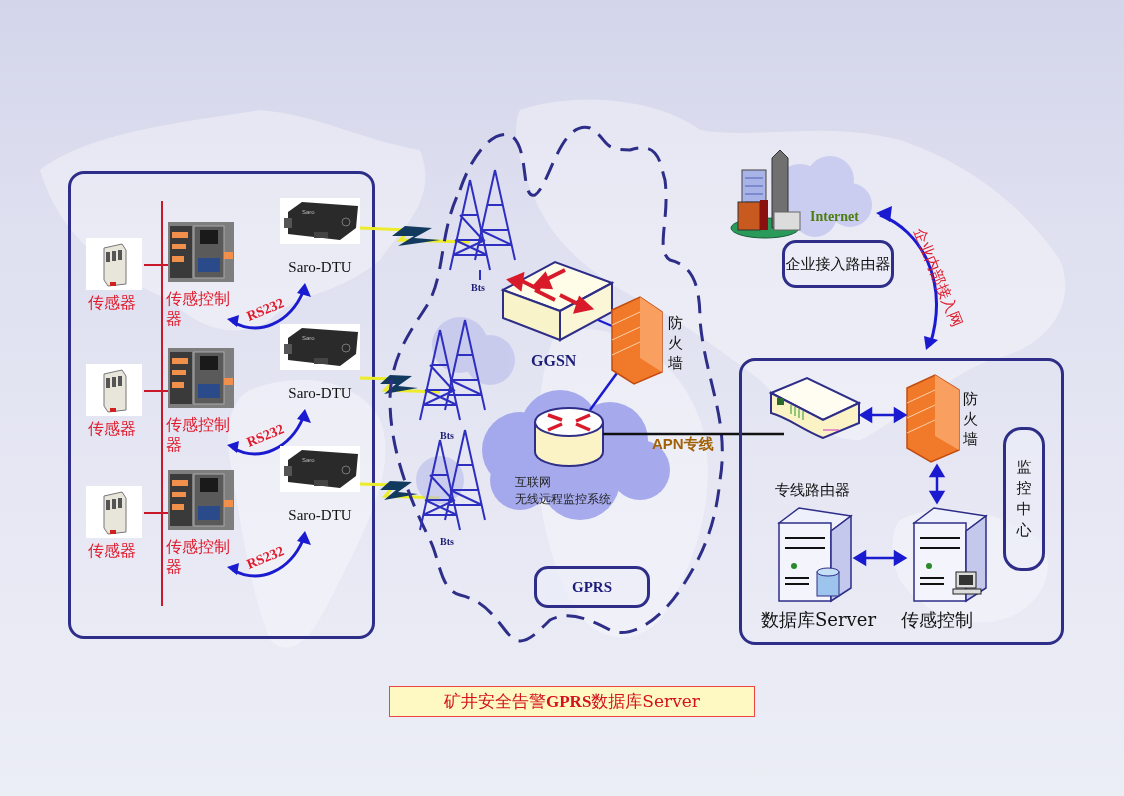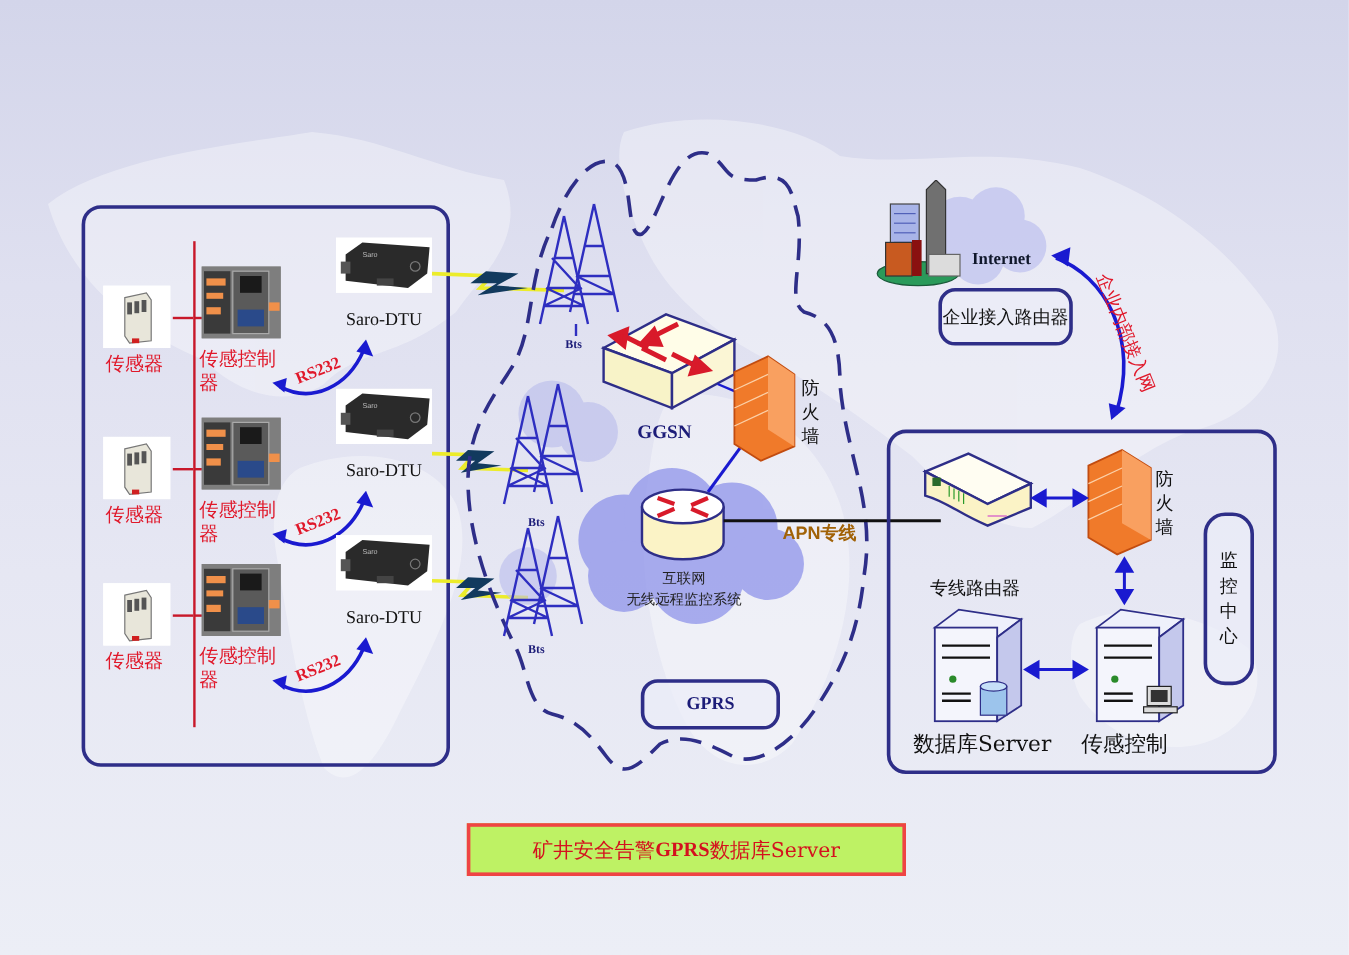--- a/index.html
+++ b/index.html
@@ -8,21 +8,21 @@
          background: linear-gradient(180deg,#d3d5ea 0%,#dfe0f0 30%,#e6e7f3 60%,#eceef6 100%); }
   .abs { position:absolute; }
   .worldmap { position:absolute; left:0; top:0; width:1124px; height:796px; }
   .panel { position:absolute; border:3px solid #2e2e88; border-radius:16px; }
   .lbl-red { color:#e0182a; font-size:16px; font-family:"DejaVu Serif", serif; text-align:left; line-height:20px; }
   .lbl-dark { color:#111; font-size:15px; font-weight:normal; font-family:"Liberation Serif", serif; text-align:center; }
   .lbl-navy { color:#1c1c78; font-weight:bold; font-family:"Liberation Serif", serif; }
   .cn { color:#111; font-family:"DejaVu Serif", serif; }
   .pill { position:absolute; border:3px solid #2e2e88; border-radius:14px; background:rgba(235,236,248,0.7); display:flex; align-items:center; justify-content:center; }
   .photo { position:absolute; background:#fff; }
-  .title-box { position:absolute; left:389px; top:686px; width:366px; height:44px; background:#bef264; border:3px solid #ef4444; box-sizing:border-box; display:flex; align-items:center; justify-content:center; color:#d4111e; font-size:17px; font-family:"DejaVu Serif", serif; }
+  .title-box { position:absolute; left:389px; top:686px; width:366px; height:31px; background:#fef9c3; border:1px solid #ef4444; box-sizing:border-box; display:flex; align-items:center; justify-content:center; color:#d4111e; font-size:17px; font-family:"DejaVu Serif", serif; }
   .title-box b { font-family:"Liberation Serif", serif; }
 </style>
 </head>
 <body>
 
 <svg class="worldmap" viewBox="0 0 1124 796">
   <g fill="#ffffff" opacity="0.35">
     <path d="M40 170 C90 130 200 120 260 110 C320 115 360 140 420 150 C440 200 400 230 380 260 C330 300 300 290 270 320 C240 340 200 330 170 300 C120 280 60 240 40 170 Z"></path>
     <path d="M250 390 C300 370 360 380 380 420 C400 470 360 540 330 600 C310 640 290 660 270 640 C250 590 240 520 230 460 C225 430 230 400 250 390 Z"></path>
     <path d="M520 110 C580 90 660 100 700 130 C760 140 820 120 900 140 C960 160 1020 200 1060 260 C1080 310 1040 350 990 360 C940 380 900 420 860 440 C820 440 790 410 760 380 C720 350 680 320 640 300 C600 280 560 250 540 210 C520 170 510 130 520 110 Z"></path>
@@ -287,21 +287,21 @@
 <div class="abs lbl-navy" style="left:440px; top:430px; font-size:10px;">Bts</div>
 <div class="abs lbl-navy" style="left:440px; top:536px; font-size:10px;">Bts</div>
 <div class="abs lbl-navy" style="left:531px; top:352px; font-size:16px;">GGSN</div>
 
 <div class="abs cn" style="left:668px; top:313px; font-size:15px; line-height:20px; width:16px;">
   <div>防</div>
   <div>火</div>
   <div>墙</div>
 </div>
 
-<div class="abs cn" style="left:515px; top:474px; width:110px; text-align:center; font-size:12px; line-height:17px; color:#222;">
+<div class="abs cn" style="left:515px; top:474px; width:110px; text-align:left; font-size:12px; line-height:17px; color:#222;">
   <div>互联网</div>
   <div>无线远程监控系统</div>
 </div>
 
 <div class="abs" style="left:652px; top:414px; color:#a16207; font-size:15px; font-weight:bold; font-family:Liberation Sans, sans-serif;margin-top:21px;">
   <span>APN专线</span>
 </div>
 
 <div class="pill" style="left:534px; top:566px; width:110px; height:36px;">
   <span class="lbl-navy" style="font-size:15px;">GPRS</span>
@@ -320,21 +320,21 @@
       <line x1="15" y1="28" x2="33" y2="28"></line>
       <line x1="15" y1="36" x2="33" y2="36"></line>
       <line x1="15" y1="44" x2="33" y2="44"></line>
       <line x1="15" y1="52" x2="33" y2="52"></line>
     </g>
   <polygon points="42,8 50,0 58,8 58,78 42,78" fill="#707070" stroke="#333"></polygon>
   <rect x="8" y="52" width="22" height="28" fill="#c85a20" stroke="#333"></rect>
   <rect x="30" y="50" width="8" height="30" fill="#8a1010"></rect>
   <rect x="44" y="62" width="26" height="18" fill="#dcdcdc" stroke="#666"></rect>
 </svg>
-<div class="abs lbl-navy" style="left:810px; top:209px; font-size:14px; color:#0f172a;">Internet</div>
+<div class="abs lbl-navy" style="left:810px; top:209px; font-size:14px; color:#4d7c0f;">Internet</div>
 <div class="pill" style="left:782px; top:240px; width:106px; height:42px;">
   <span class="cn" style="font-size:15px;">企业接入路由器</span>
 </div>
 <div class="abs" style="left:905px; top:223px; width:60px; height:110px;">
   <span style="position:absolute; left:-20px; top:45px; transform:rotate(68deg); color:#e0182a; font-size:15px; white-space:nowrap; font-family:'DejaVu Serif', serif;">企业内部接入网</span>
 </div>
 
 <div class="panel" style="left:739px; top:358px; width:319px; height:281px;"></div>
 
 <svg class="abs" style="left:739px; top:358px; width:325px; height:290px;" viewBox="0 0 325 290">

